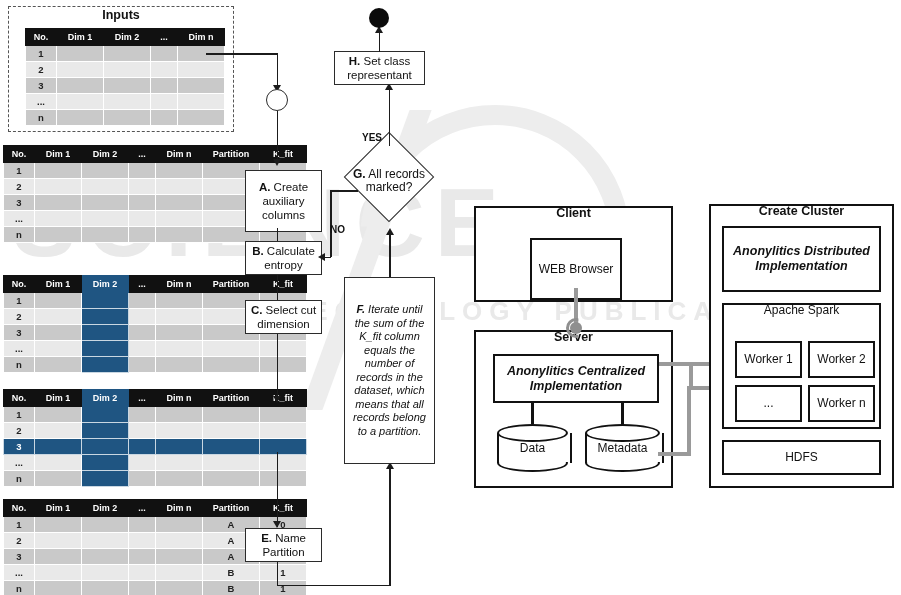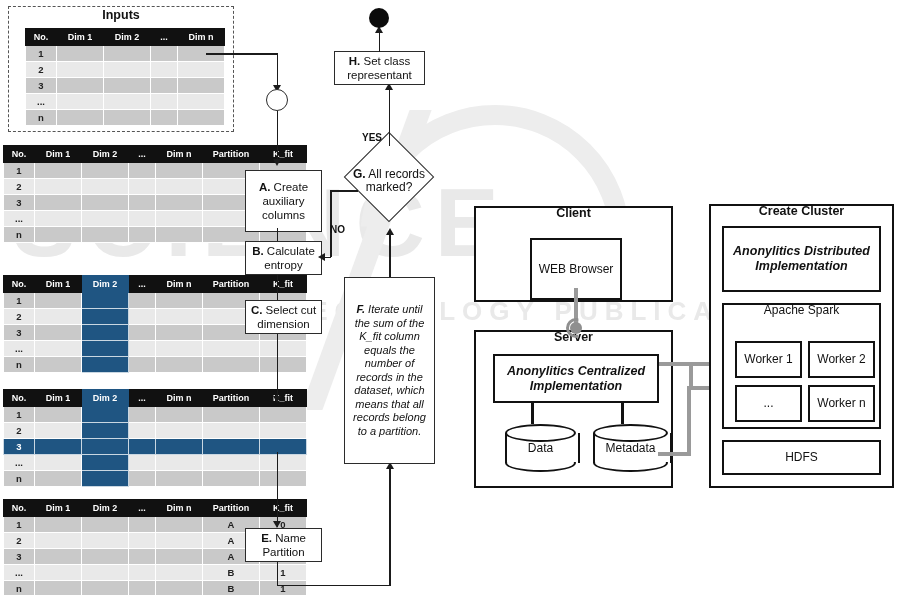--- a/index.html
+++ b/index.html
@@ -77,21 +77,21 @@
   .inner{position:absolute;border:2.2px solid #111;background:#fff;box-sizing:border-box;
       display:flex;align-items:center;justify-content:center;text-align:center;
       font-size:12px;line-height:15px;}
   .inner.it{font-style:italic;font-weight:700;font-size:12.5px;}
   .glink{position:absolute;background:#9a9a9a;}
   .glv{width:4px;} .glh{height:4px;}
   .gdot{position:absolute;width:12px;height:12px;border-radius:50%;background:#8f8f8f;}
   .gring{position:absolute;width:20px;height:20px;border-radius:50%;
       border:3px solid #8f8f8f;box-sizing:border-box;
       clip-path:polygon(0 0,62% 0,62% 100%,0 100%);}
-  .cyl{position:absolute;margin-left:8px;}
+  .cyl{position:absolute;}
   .cyl .body{position:absolute;left:0;top:9px;width:100%;height:calc(100% - 18px);
       border-left:2.2px solid #111;border-right:2.2px solid #111;background:#fff;}
   .cyl .top{position:absolute;left:0;top:0;width:100%;height:18px;
       border:2.2px solid #111;border-radius:50%;background:#fff;box-sizing:border-box;}
   .cyl .bot{position:absolute;left:0;bottom:0;width:100%;height:18px;
       border:2.2px solid #111;border-radius:50%;background:#fff;box-sizing:border-box;
       clip-path:polygon(0 45%,100% 45%,100% 130%,0 130%);}
   .cyl .lab{position:absolute;left:0;top:0;width:100%;height:100%;
       display:flex;align-items:center;justify-content:center;font-size:12px;}
   .thick{position:absolute;background:#111;width:3.2px;}

